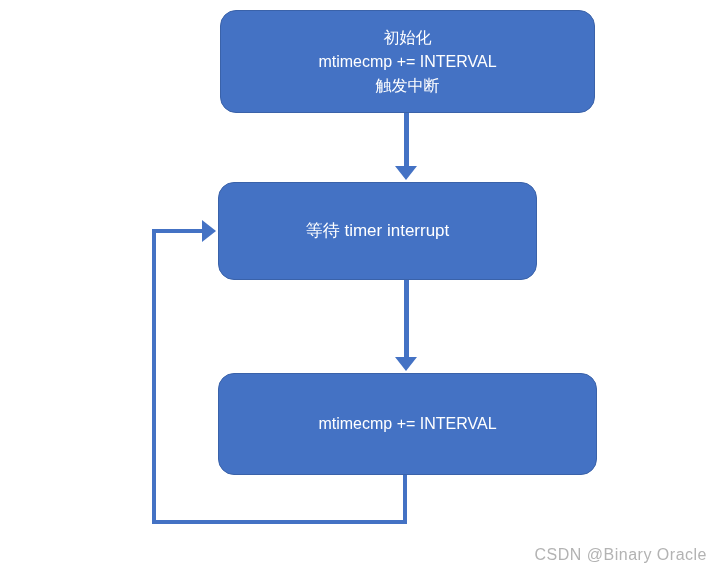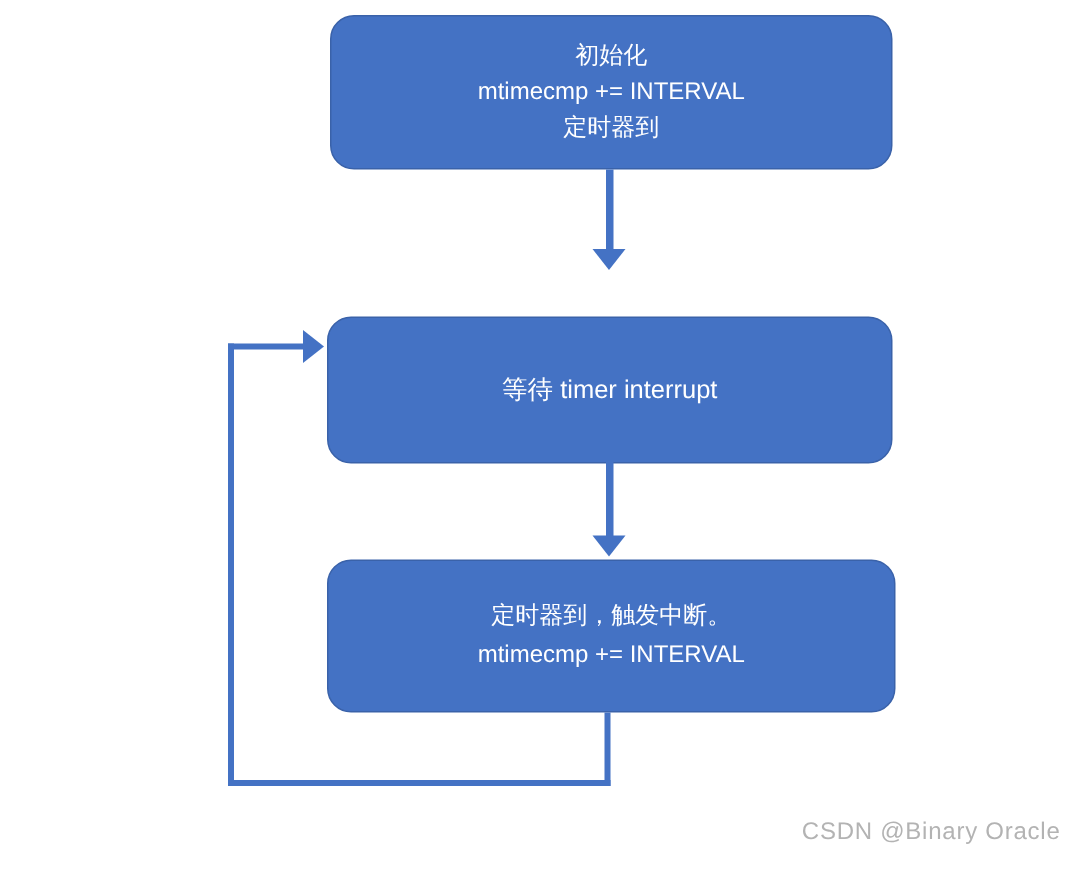--- a/index.html
+++ b/index.html
@@ -20,21 +20,21 @@
     display: flex;
     flex-direction: column;
     justify-content: center;
     align-items: center;
     text-align: center;
     font-size: 16px;
     line-height: 24px;
     box-sizing: border-box;
   }
   .node-init  { left: 220px; top: 10px;  width: 375px; height: 103px; }
-  .node-wait  { left: 218px; top: 182px; width: 377px; height: 98px;  font-size: 17px; margin-top: 29px; }
+  .node-wait  { left: 218px; top: 182px; width: 319px; height: 98px;  font-size: 17px; }
   .node-timer { left: 218px; top: 373px; width: 379px; height: 102px; line-height: 26px; }
 
   .vline, .hline { position: absolute; background: var(--connector, #4472C4); }
 
   
   .conn1-line { left: 404px; top: 113px; width: 5px; height: 54px; }
   .conn1-head { left: 395px; top: 166px; }
   
   .conn2-line { left: 404px; top: 280px; width: 5px; height: 78px; }
   .conn2-head { left: 395px; top: 357px; }
@@ -70,35 +70,34 @@
   }
 </style>
 </head>
 <body>
 
 <div class="canvas">
 
   <div class="node node-init">
     <span>初始化</span>
     <span>mtimecmp += INTERVAL</span>
-    <span>定时器到</span>
+    <span>触发中断</span>
   </div>
 
   <div class="vline conn1-line"></div>
   <div class="arrowhead-down conn1-head"></div>
 
   <div class="node node-wait">
     <span>等待 timer interrupt</span>
   </div>
 
   <div class="vline conn2-line"></div>
   <div class="arrowhead-down conn2-head"></div>
 
   <div class="node node-timer">
-    <span>定时器到，触发中断。</span>
     <span>mtimecmp += INTERVAL</span>
   </div>
 
   <div class="vline loop-down"></div>
   <div class="hline loop-bottom"></div>
   <div class="vline loop-up"></div>
   <div class="hline loop-top"></div>
   <div class="arrowhead-right loop-head"></div>
 
   <div class="watermark">CSDN @Binary Oracle</div>

